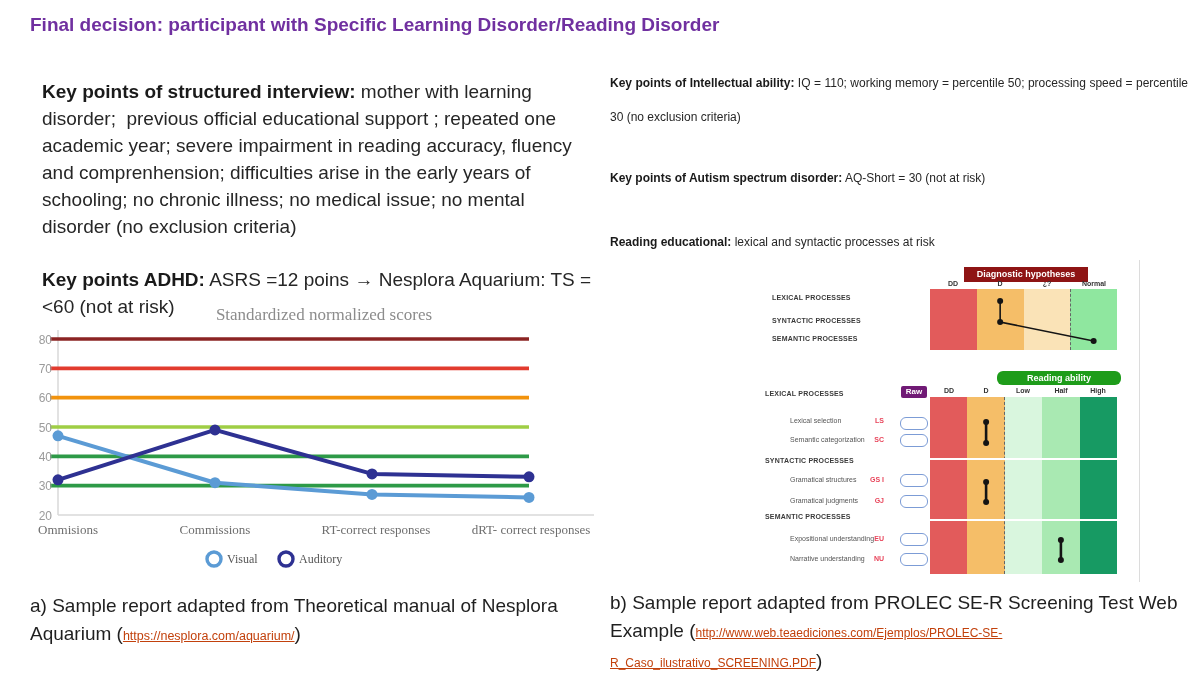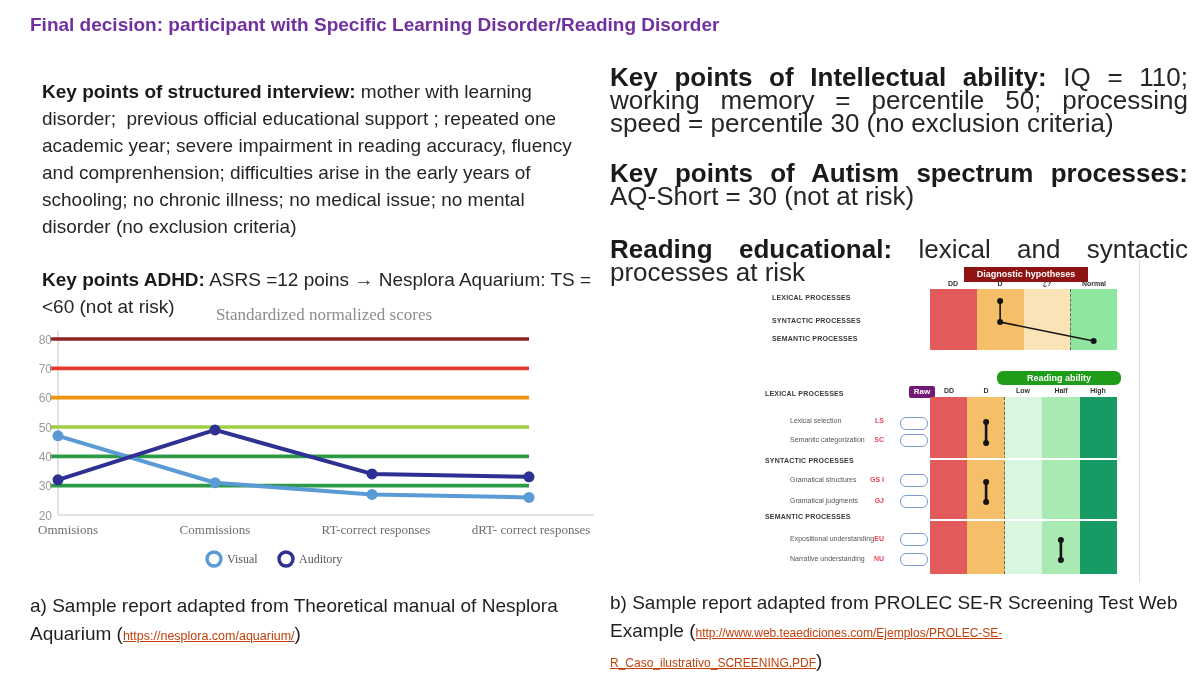--- a/index.html
+++ b/index.html
@@ -2,21 +2,21 @@
 <html><head>
 <meta charset="utf-8">
 <style>
   html,body{margin:0;padding:0;background:#fff;}
   .slide{position:relative;width:1200px;height:675px;background:#fff;overflow:hidden;
          font-family:"Liberation Sans",sans-serif;color:#222;}
   .title{position:absolute;left:30px;top:14px;width:940px;font-size:19px;font-weight:bold;color:#7030A0;}
   .col-left{position:absolute;left:30px;top:66px;width:575px;font-size:19px;line-height:27px;color:#262626;}
   .col-left p{margin:12px;white-space:pre-wrap;}
   .col-left .p2{margin-top:26px;white-space:normal;}
-  .col-right{position:absolute;left:610px;top:66px;width:578px;font-size:26px;line-height:23px;
+  .col-right{position:absolute;left:610px;top:66px;width:578px;font-size:12px;line-height:34px;
              color:#262626;text-align:justify;}
   .col-right p{margin:0;}
   .col-right .mt1{margin-top:27px;}
   .col-right .mt2{margin-top:30px;}
   b{color:#1a1a1a;}
   #nesplora-chart{position:absolute;left:24px;top:298px;}
   .ct{font-family:"Liberation Serif",serif;font-size:17px;fill:#8c8c8c;}
   .cx{font-family:"Liberation Serif",serif;font-size:13px;fill:#6e6e6e;}
   .cy{font-family:"Liberation Sans",sans-serif;font-size:12px;fill:#9b9b9b;}
   .cl{font-family:"Liberation Serif",serif;font-size:12px;fill:#555;}
@@ -97,21 +97,21 @@
       <circle cx="262" cy="261" r="7" fill="#fff" stroke="#2E3192" stroke-width="3.4"></circle>
       <text x="275" y="265" class="cl">Auditory</text>
     </svg>
 
   <div class="caption caption-a">
     <span>a) Sample report adapted from Theoretical manual of Nesplora Aquarium (</span><a class="cap-link">https://nesplora.com/aquarium/</a><span>)</span>
   </div>
 
   <div class="col-right">
     <p><b>Key points of Intellectual ability:</b><span> IQ = 110; working memory = percentile 50; processing speed = percentile 30 (no exclusion criteria)</span></p>
-    <p class="mt1"><b>Key points of Autism spectrum processes:</b><span> AQ-Short = 30 (not at risk)</span></p>
+    <p class="mt1"><b>Key points of Autism spectrum disorder:</b><span> AQ-Short = 30 (not at risk)</span></p>
     <p class="mt2"><b>Reading educational:</b><span> lexical and syntactic processes at risk</span></p>
   </div>
 
   <div class="prolec">
 
     <div class="pr-h pr-top-header" style="background: rgb(142, 20, 20);">Diagnostic hypotheses</div>
     <div class="tcl" style="left:193px;">DD</div>
     <div class="tcl" style="left:240px;">D</div>
     <div class="tcl" style="left:287px;">¿?</div>
     <div class="tcl" style="left:334px;">Normal</div>
@@ -120,21 +120,21 @@
       <div style="background: rgb(245, 190, 104);"></div>
       <div style="background: rgb(250, 227, 183);"></div>
       <div style="background: rgb(143, 231, 159);"></div>
     </div>
     <div class="dash-t"></div>
     <div class="trow" style="top:34px;">LEXICAL PROCESSES</div>
     <div class="trow" style="top:57px;">SYNTACTIC PROCESSES</div>
     <div class="trow" style="top:75px;">SEMANTIC PROCESSES</div>
 
     <div class="pr-h pr-bot-header" style="background: rgb(30, 156, 26);">Reading ability</div>
-    <div class="pr-raw" style="background: #701a75; margin-left: 8px;">Raw</div>
+    <div class="pr-raw" style="background: #701a75;">Raw</div>
     <div class="bcl" style="left:191px;">DD</div>
     <div class="bcl" style="left:228px;">D</div>
     <div class="bcl" style="left:265px;">Low</div>
     <div class="bcl" style="left:303px;">Half</div>
     <div class="bcl" style="left:340px;">High</div>
     <div class="pr-bot-band">
       <div style="background: rgb(226, 91, 91);"></div>
       <div style="background: rgb(245, 190, 104);"></div>
       <div style="background: rgb(217, 246, 222);"></div>
       <div style="background: rgb(169, 233, 178);"></div>

